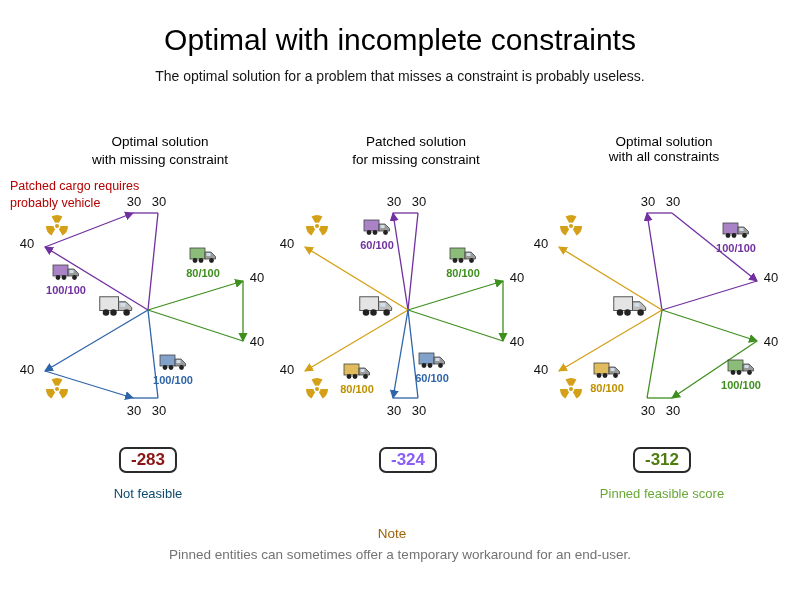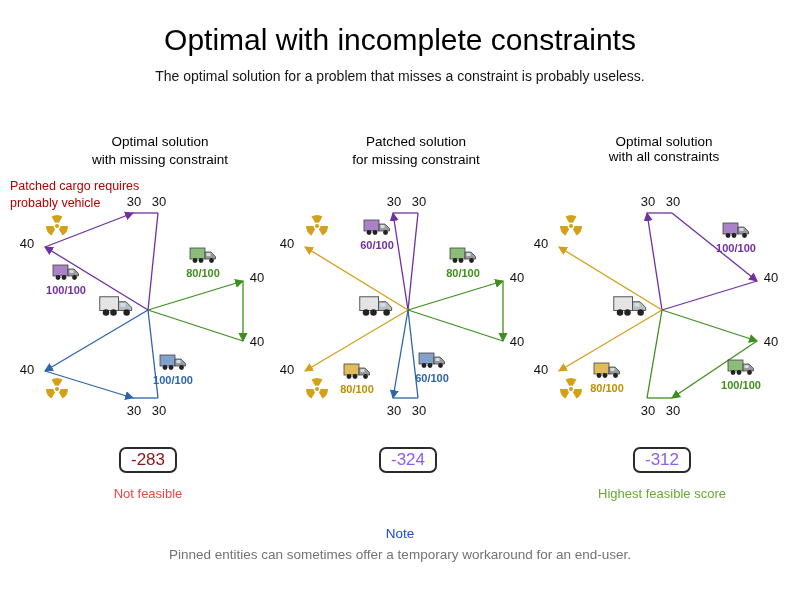--- a/index.html
+++ b/index.html
@@ -9,28 +9,28 @@
   .title{top:40px;left:400px;font-size:30px;color:#000}
   .subtitle{top:76px;left:400px;font-size:14px;color:#151515}
   .ph{font-size:13.5px;color:#000}
   .ann{position:absolute;font-size:12.5px;color:#b40000;white-space:nowrap}
   .nl{font-size:13px;color:#111}
   .cap{font-size:11px;font-weight:bold}
   .purple{color:#7030a0}
   .green{color:#3f8f1f}
   .blue{color:#2e64a8}
   .yellow{color:#bf9000}
-  .score{border:2px solid #2b2b2b;border-radius:7px;background:#fff;padding:1px 10px;font-size:17px;font-weight:normal}
+  .score{border:2px solid #2b2b2b;border-radius:7px;background:#fff;padding:1px 10px;font-size:17px;font-weight:bold}
   .s-red{color:#8c1616}
   .s-orange{color:#8b5cf6}
-  .s-green{color:#8b5cf6}
+  .s-green{color:#4d7c0f}
   .verdict{font-size:13px}
-  .v-red{color:#ef4444}
+  .v-red{color:#0c4a6e}
   .v-green{color:#69a838}
-  .note-t{top:533px;left:400px;font-size:13.5px;color:#1d4ed8}
+  .note-t{top:533px;left:392px;font-size:13.5px;color:#a16207}
   .note-b{top:554px;left:400px;font-size:13.5px;color:#737373}
   svg.diagram{position:absolute;left:0;top:0}
 </style>
 </head>
 <body>
 
 <svg class="diagram" width="800" height="600">
   <defs>
     <marker id="ap" viewBox="0 0 8 8" markerWidth="7" markerHeight="7" refX="7" refY="4" orient="auto">
         <path d="M0,0 L8,4 L0,8 Z" fill="#7030a0"></path>
@@ -317,16 +317,16 @@
 
 <div class="c cap purple" style="left:736px;top:248px">100/100</div>
 <div class="c cap green" style="left:741px;top:385px">100/100</div>
 <div class="c cap yellow" style="left:607px;top:388px">80/100</div>
 
 <div class="c score s-red" style="left:148px;top:460px">-283</div>
 <div class="c score s-orange" style="left:408px;top:460px">-324</div>
 <div class="c score s-green" style="left:662px;top:460px">-312</div>
 
 <div class="c verdict v-red" style="left:148px;top:493px">Not feasible</div>
-<div class="c verdict v-green" style="left:662px;top:493px">Highest feasible score</div>
+<div class="c verdict v-green" style="left:662px;top:493px">Pinned feasible score</div>
 
 <div class="c note-t">Note</div>
 <div class="c note-b">Pinned entities can sometimes offer a temporary workaround for an end-user.</div>
 
 </body></html>

